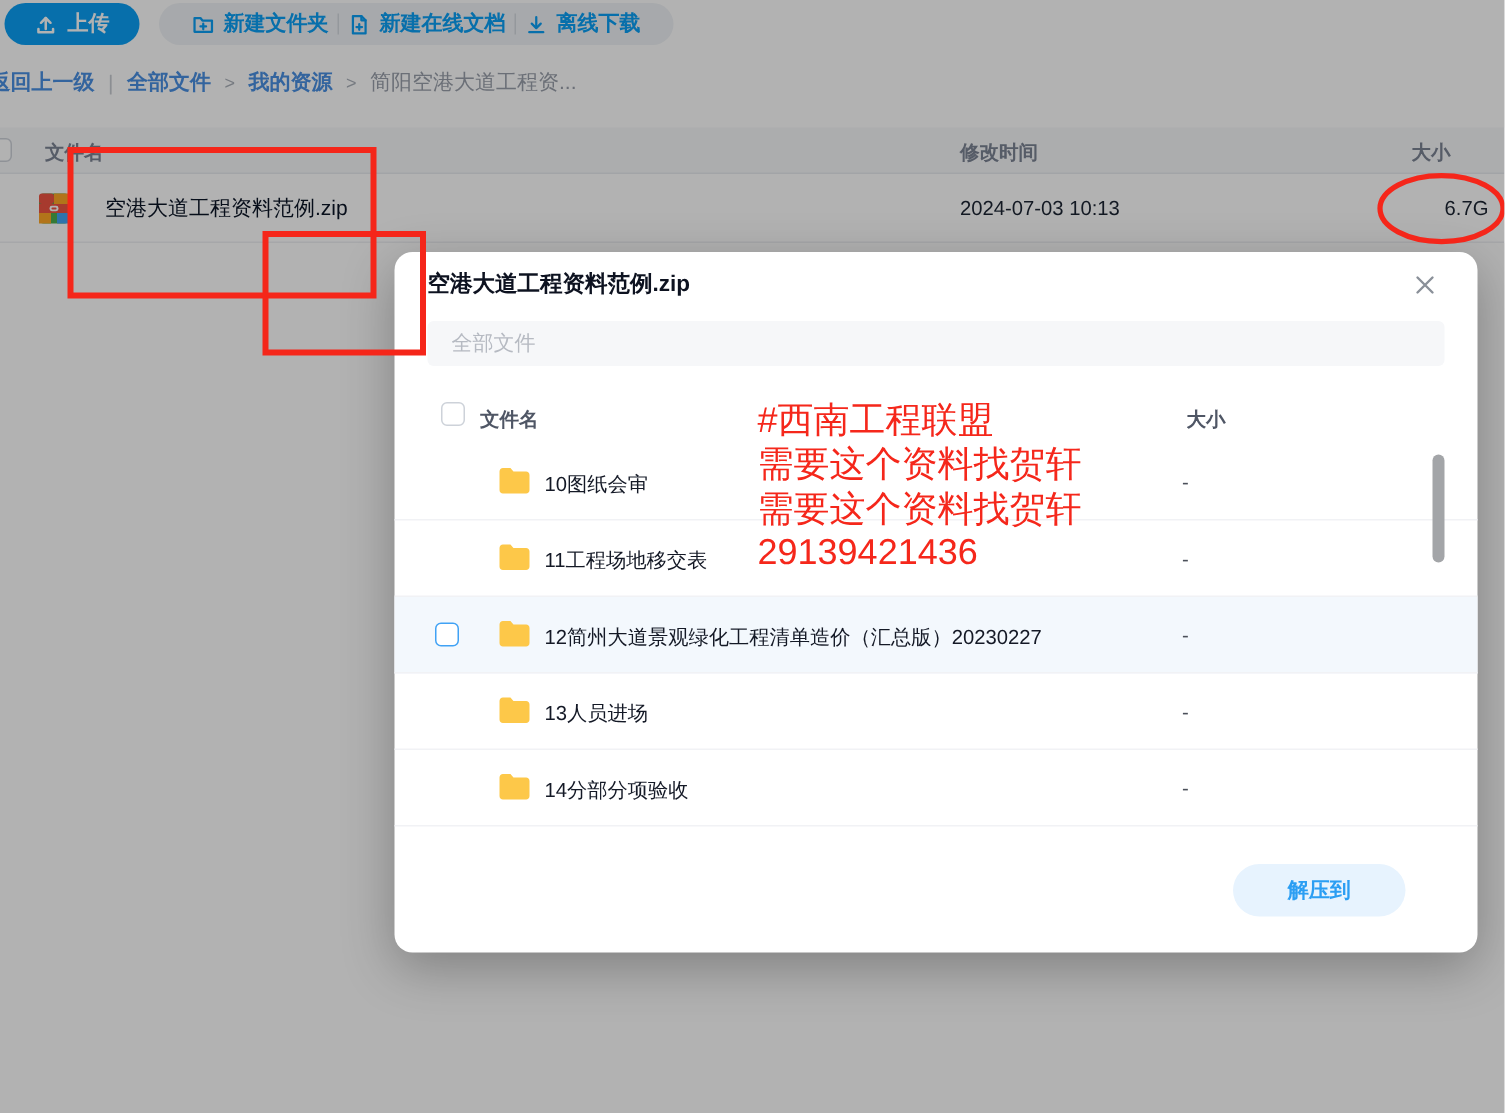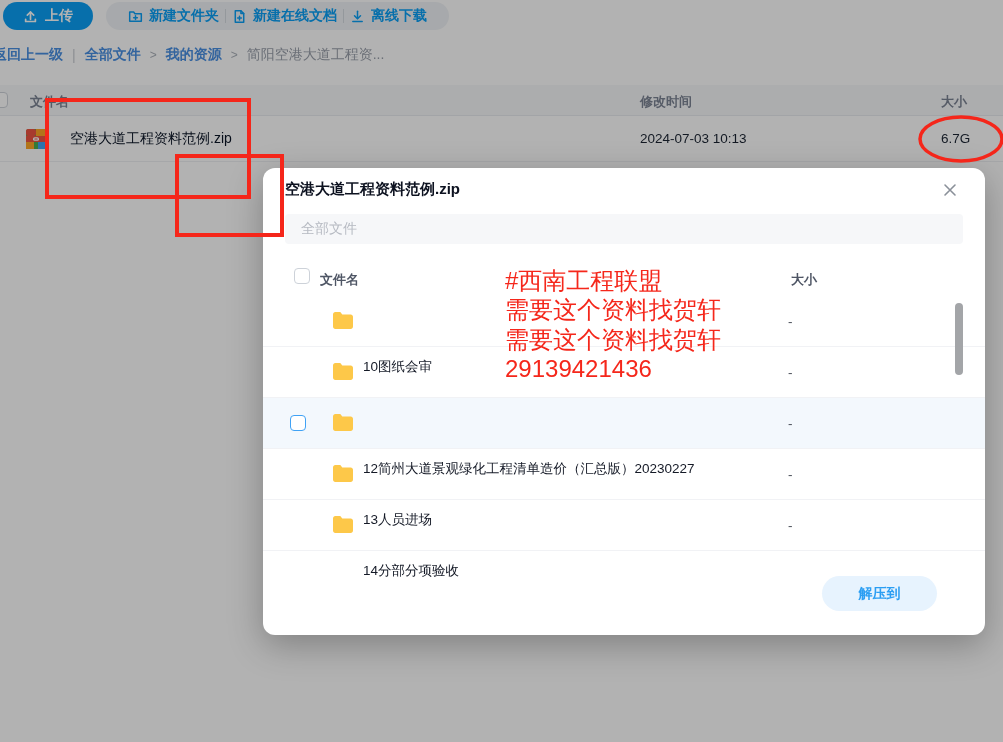--- a/index.html
+++ b/index.html
@@ -35,21 +35,21 @@
   .sorter { display:flex; flex-direction:column; gap:2px; cursor:pointer; }
   .tri-up { width:0; height:0; border-left:4px solid transparent; border-right:4px solid transparent; border-bottom:5px solid #9bbdd9; }
   .tri-down { width:0; height:0; border-left:4px solid transparent; border-right:4px solid transparent; border-top:5px solid #1f8ce0; }
   .hdr-size { position:absolute; left:941px; top:8px; }
 
   .file-row { position:absolute; left:0; top:116px; width:1003px; height:46px;
     background:#fff; border-bottom:1px solid #eef0f3; cursor:pointer; }
   .zip-icon { position:absolute; left:24px; top:11px; }
   .file-name { position:absolute; left:70px; top:14px; font-size:14px; color:#0b1526; font-weight:500; }
   .file-time { position:absolute; left:640px; top:15px; font-size:13.5px; color:#1c2533;text-align:center; }
-  .file-size { position:absolute; left:941px; top:15px; font-size:13.5px; color:#1c2533; }
+  .file-size { position:absolute; left:963px; top:15px; font-size:13.5px; color:#1c2533; }
 
   
   .dim { position:absolute; inset:0; background:rgba(0,0,0,0.30); z-index:10; }
 
   
   .modal { position:absolute; left:263px; top:168px; width:722px; height:467px; z-index:20;
     background:#fff; border-radius:12px; box-shadow:0 10px 35px rgba(0,0,0,0.28); }
   .modal-title { position:absolute; left:22px; top:12px; font-size:15px; font-weight:700; color:#0d1220; }
   .modal-close { position:absolute; right:26px; top:13px; width:18px; height:18px; cursor:pointer; color:#8a9099; }
   .path-bar { position:absolute; left:22px; top:46px; width:678px; height:30px;
@@ -58,21 +58,21 @@
   .modal-cols { position:absolute; left:0; top:94px; width:722px; height:34px; font-size:13px; color:#4f5665; font-weight:700; }
   .mc-checkbox { position:absolute; left:31px; top:6px; }
   .mc-name { position:absolute; left:57px; top:9px; }
   .mc-size { position:absolute; left:528px; top:9px; }
   .rows { position:absolute; left:0; top:128px; width:722px; }
   .row { position:relative; width:722px; height:51px; border-bottom:1px solid #f1f2f5; cursor:pointer; }
   .row.hovered { background:#f3f8fd; }
   .row-checkbox { position:absolute; left:27px; top:17px; }
   .row-checkbox .checkbox { border-color:#40a2f5; }
   .folder-icon { position:absolute; left:69px; top:15px; }
-  .row-name { position:absolute; left:100px; top:18px; font-size:13.5px; color:#141926;margin-top:44px; }
+  .row-name { position:absolute; left:100px; top:18px; font-size:13.5px; color:#141926; }
   .row-size { position:absolute; left:525px; top:18px; font-size:13.5px; color:#4b505a; }
   .modal-scrollbar { position:absolute; left:692px; top:135px; width:8px; height:72px;
     background:#a3a5a8; border-radius:4px; cursor:pointer; }
   .btn-extract { position:absolute; left:559px; top:408px; width:115px; height:35px; border:none;
     border-radius:17.5px; background:#e7f3fe; color:#2b9ef3; font-size:14px; font-weight:700; cursor:pointer;
     font-family:Liberation Sans, sans-serif; }
 
   
   .watermark { position:absolute; left:505px; top:266px; z-index:40; pointer-events:none;
     color:#f5271b; font-size:24px; line-height:29.3px; font-weight:500; white-space:nowrap; }

